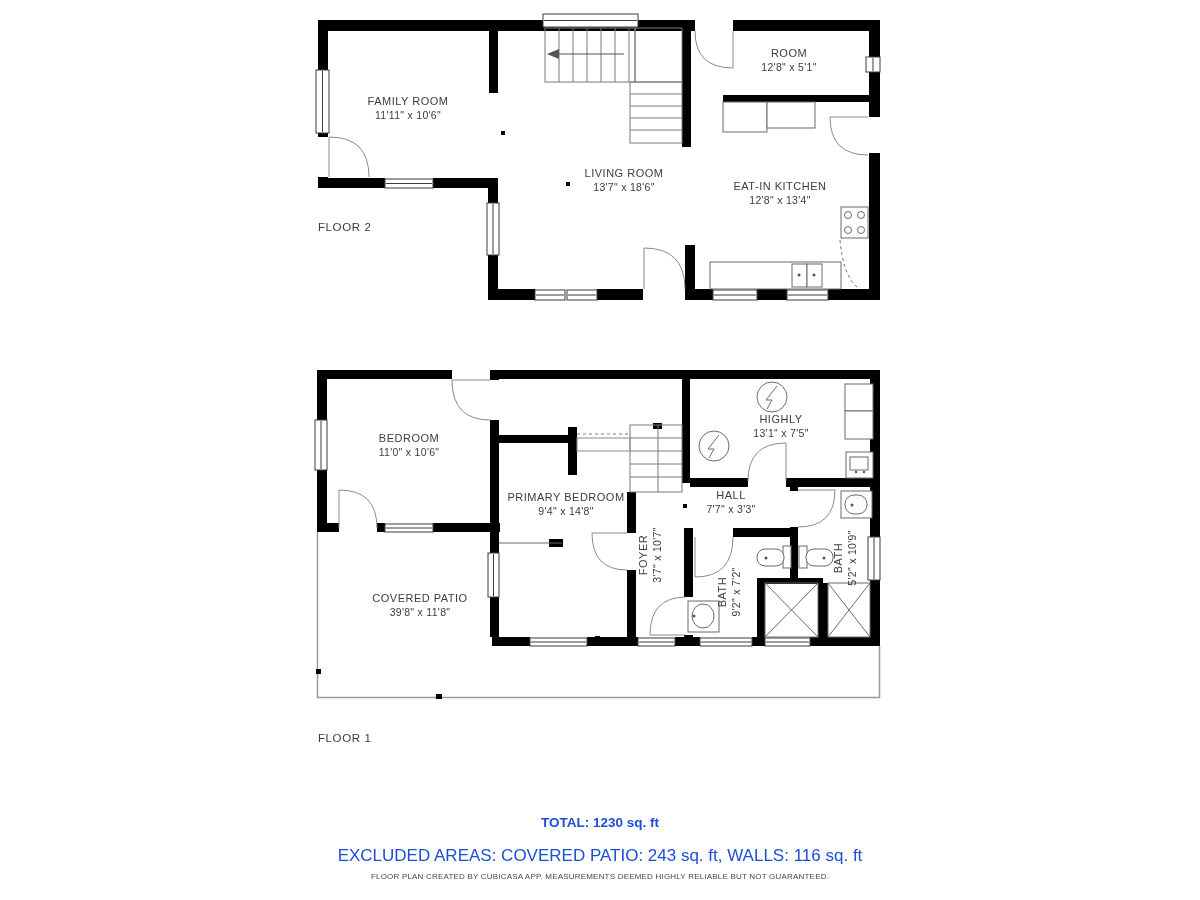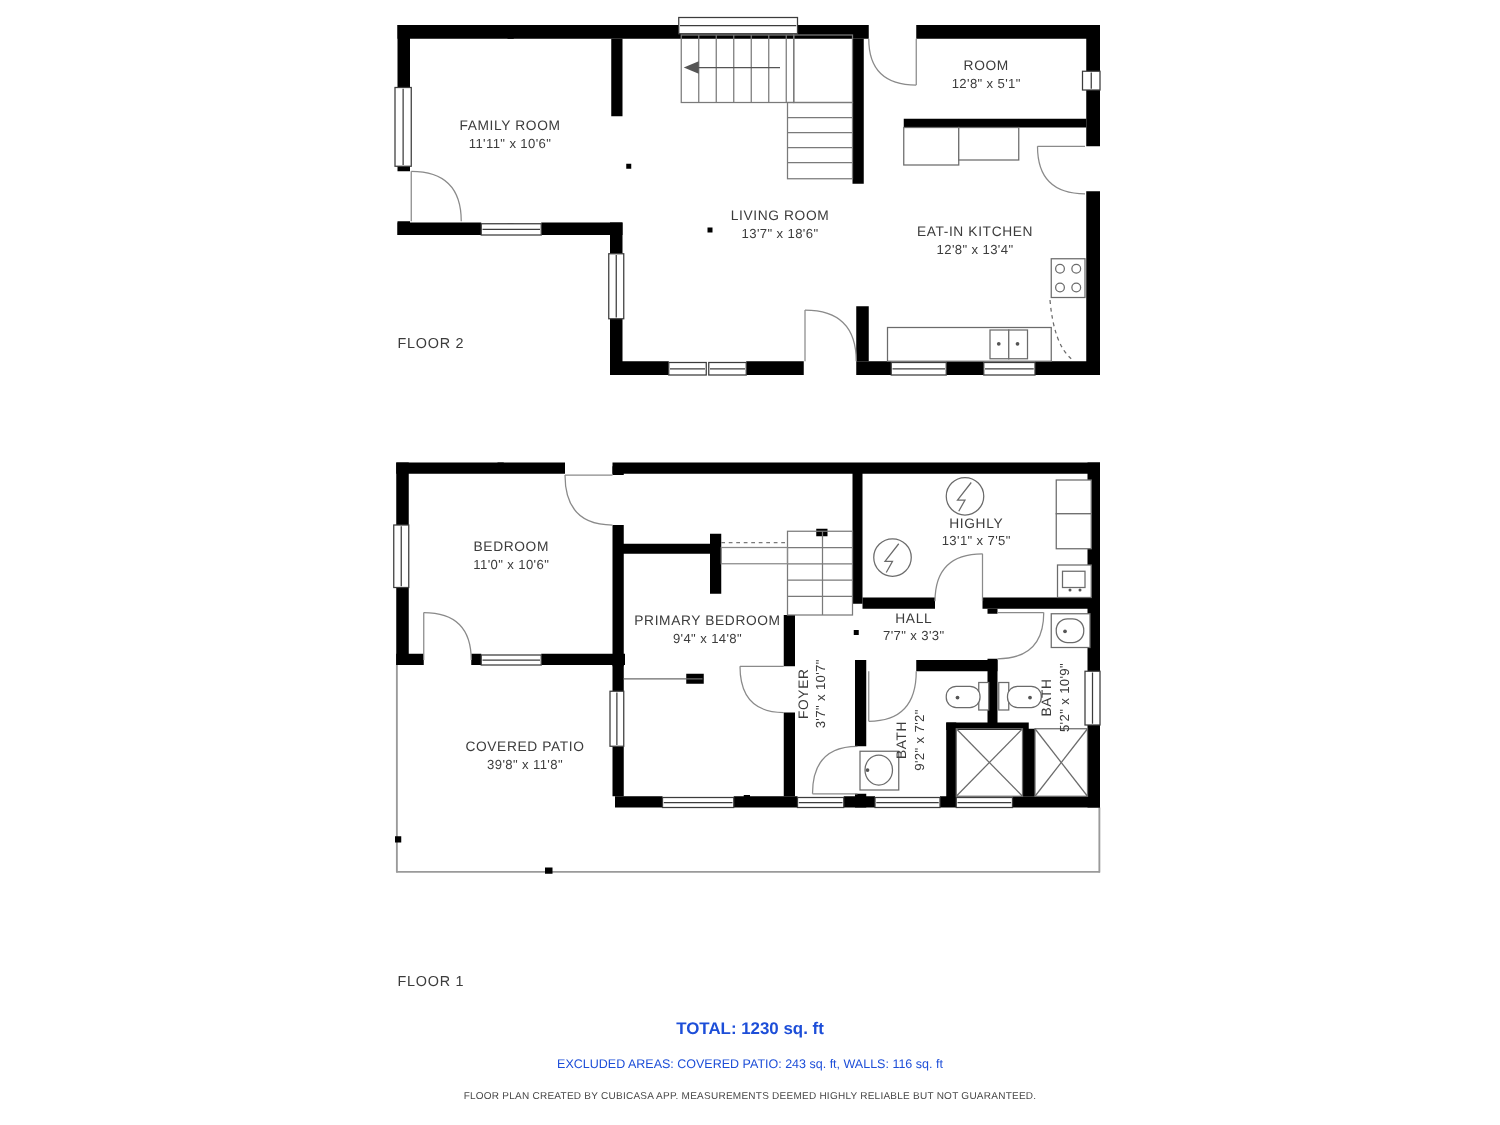--- a/index.html
+++ b/index.html
@@ -3,25 +3,25 @@
 <meta charset="utf-8">
 <style>
   html,body{margin:0;padding:0;background:#fff;}
   #canvas{position:relative;width:1200px;height:900px;background:#fff;overflow:hidden;
           font-family:"Liberation Sans", sans-serif;}
   #plan-svg{position:absolute;left:0;top:0;}
   .room{position:absolute;transform:translate(-50%,-50%);text-align:center;color:#3c3c3c;white-space:nowrap;z-index:5;}
   .room.rot{transform:translate(-50%,-50%) rotate(-90deg);}
   .rn{font-size:11px;font-weight:500;letter-spacing:.5px;line-height:14px;}
   .rd{font-size:10.5px;letter-spacing:.3px;line-height:14px;}
-  .floor-tag{position:absolute;font-size:11.5px;color:#3c3c3c;letter-spacing:.6px;z-index:5;margin-top:48px;}
+  .floor-tag{position:absolute;font-size:11.5px;color:#3c3c3c;letter-spacing:.6px;z-index:5;}
   .sumline{position:absolute;width:100%;text-align:center;color:#1d4ed8;}
   .sum-total{top:815px;font-size:13.5px;font-weight:bold;}
   .sum-areas{top:831px;font-size:12.5px;}
-  .sum-excluded{top:846px;font-size:10px;}
+  .sum-excluded{top:846px;font-size:17px;}
   .sum-disclaimer{top:872px;font-size:8px;color:#474747;letter-spacing:.2px;}
 </style>
 </head>
 <body>
 
 <div id="canvas">
 
 <svg id="plan-svg" width="1200" height="900" viewBox="0 0 1200 900">
 
   <g fill="#000">

